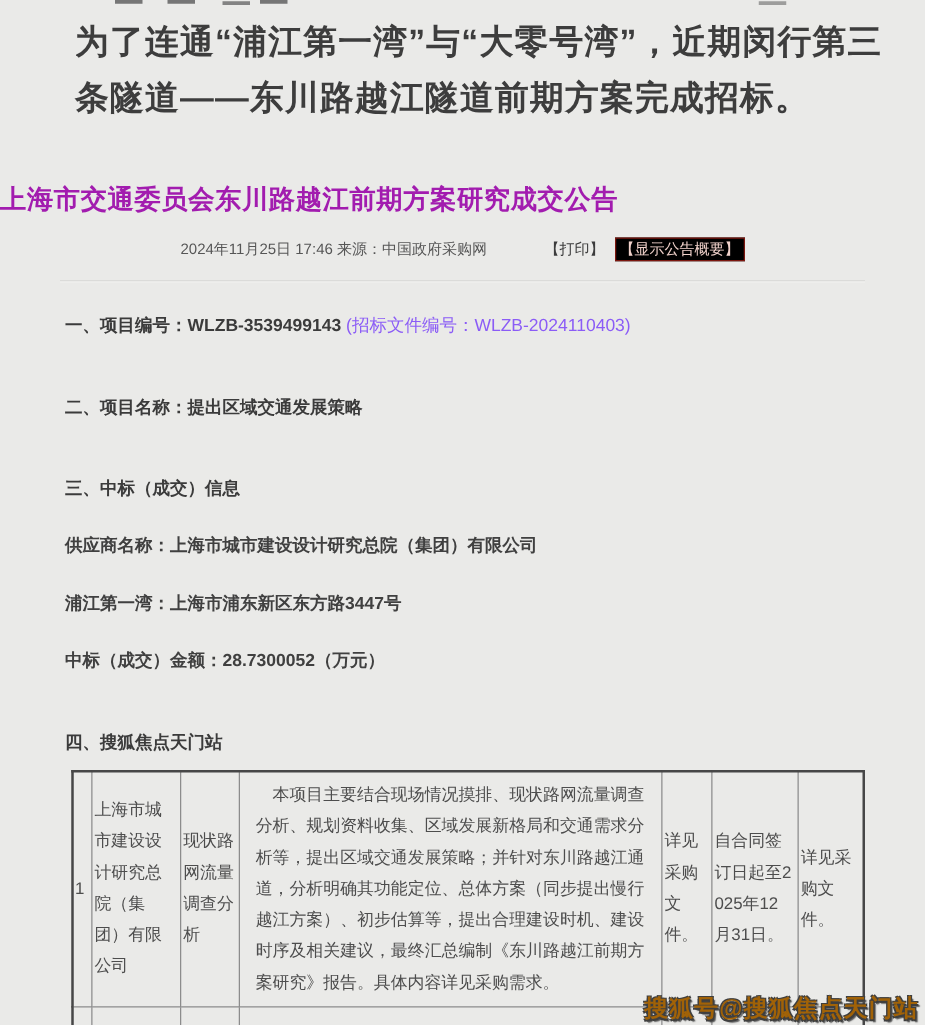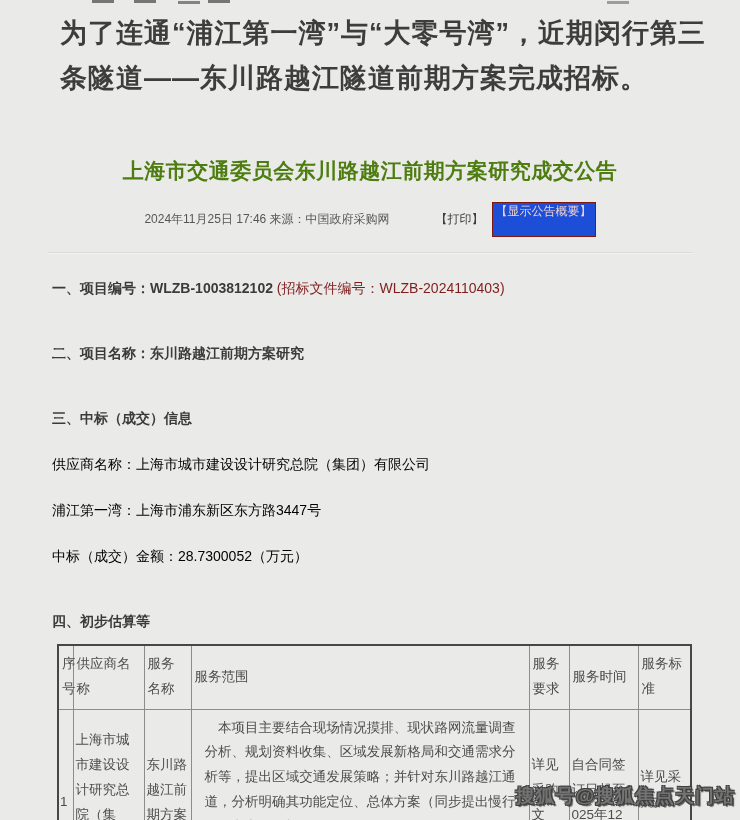--- a/index.html
+++ b/index.html
@@ -13,61 +13,61 @@
     position:absolute;top:0;left:92px;width:22px;height:3px;background:#5a5a5a;
     box-shadow:42px 0 0 #5a5a5a,86px 1px 0 #6a6a6a,116px 0 0 #5a5a5a,515px 1px 0 #8a8a8a;
     opacity:.8;
   }
   .intro{
     padding:11px 28px 0 60px;
     font-size:27px;font-weight:bold;color:#3d3d3d;
     line-height:45px;letter-spacing:1px;
   }
   .ann-title{
-    margin-top:56px;text-align:center;
-    font-size:21px;font-weight:bold;color:#4d7c0f;letter-spacing:0.5px;
+    margin-top:44px;
+    font-size:21px;font-weight:bold;color:#a21caf;letter-spacing:0.5px;
   }
   .meta{
     margin-top:17px;text-align:center;font-size:12px;color:#565656;
     display:flex;justify-content:center;align-items:center;gap:8px;
   }
   .meta .print{color:#3c3c3c;margin-left:38px;}
   .btn-summary{
-    display:inline-block;background:#1d4ed8;color:#f1d2cb;
-    border:1px solid #7d170f;padding:1px 3px 18px 3px;font-size:12px;
+    display:inline-block;background:#000000;color:#f1d2cb;
+    border:1px solid #7d170f;padding:1px 3px 2px 3px;font-size:12px;
     cursor:pointer;line-height:14px;
   }
   .divider{height:1px;background:#dbdbd9;margin:15px 48px 0 48px;box-shadow:0 1px 0 #f2f2f0;}
   .sec{margin:29px 30px 0 52px;font-size:14px;line-height:17px;}
   .sec.first{margin-top:27px;}
   .bold{font-weight:bold;color:#3b3b3b;margin-top:48px;}
-  .normal{font-weight:normal;color:#000000;}
-  .extra{font-weight:normal;color:#7f1d1d;}
+  .normal{font-weight:bold;color:#404040;}
+  .extra{font-weight:normal;color:#8b5cf6;}
   table.subject{
     margin:14px 0 0 57px;border-collapse:collapse;width:633px;
     border:2px solid #474747;table-layout:fixed;
     font-size:13.5px;color:#4d4d4d;
   }
   table.subject th,table.subject td{
     border:1px solid #8c8c8c;font-weight:normal;vertical-align:middle;
     line-height:1.85;word-break:break-all;
   }
   table.subject th{text-align:left;padding:4px 3px;}
   th.th-scope{padding-left:22px;}
   th.th-req,th.th-std{padding-left:8px;}
   th.th-time{padding-left:8px;padding-right:9px;}
   tr.head-row{height:64px;}
   tr.data-row{height:177px;}
   tr.empty-row{height:33px;}
   td.c-seq{text-align:left;padding:0 1px;}
   td.c-center{text-align:left;padding:2px 2px;}
   td.c-scope{text-align:justify;padding:6px 13px;text-indent:1em;}
   .watermark{
-    position:absolute;right:5px;bottom:11px;
-    font-size:19px;font-weight:bold;color:#737373;letter-spacing:1px;
+    position:absolute;right:5px;bottom:0px;
+    font-size:19px;font-weight:bold;color:#a16207;letter-spacing:1px;
     text-shadow:-1px -1px 0 #3f3f3f,1px -1px 0 #3f3f3f,-1px 1px 0 #3f3f3f,1px 1px 0 #3f3f3f,2px 2px 1px #555;
     white-space:nowrap;
   }
 </style>
 </head>
 <body>
 
 <div class="top-artifact"></div>
 
 <div class="intro">为了连通“浦江第一湾”与“大零号湾”，近期闵行第三条隧道——东川路越江隧道前期方案完成招标。</div>
@@ -76,60 +76,51 @@
 
 <div class="meta">
   <span>2024年11月25日 17:46 来源：中国政府采购网</span>
   <span class="print">【打印】</span>
   <span class="btn-summary">【显示公告概要】</span>
 </div>
 
 <div class="divider"></div>
 
 <div class="sec first">
-  <span class="bold">一、项目编号：</span><span class="bold">WLZB-1003812102</span>
+  <span class="bold">一、项目编号：</span><span class="bold">WLZB-3539499143</span>
   <span class="extra">(招标文件编号：WLZB-2024110403)</span>
 </div>
 
-<div class="sec bold">二、项目名称：东川路越江前期方案研究</div>
+<div class="sec bold">二、项目名称：提出区域交通发展策略</div>
 
 <div class="sec bold">三、中标（成交）信息</div>
 
 <div class="sec normal">供应商名称：上海市城市建设设计研究总院（集团）有限公司</div>
 
 <div class="sec normal">浦江第一湾：上海市浦东新区东方路3447号</div>
 
 <div class="sec normal">中标（成交）金额：28.7300052（万元）</div>
 
-<div class="sec bold">四、初步估算等</div>
+<div class="sec bold">四、搜狐焦点天门站</div>
 
 <table class="subject">
   <colgroup>
     <col style="width:15px">
       <col style="width:71px">
       <col style="width:47px">
       <col style="width:338px">
       <col style="width:40px">
       <col style="width:69px">
       <col style="width:53px">
   </colgroup>
   <tbody>
-      <tr class="head-row">
-    <th>序号</th>
-    <th>供应商名称</th>
-    <th>服务名称</th>
-    <th class="th-scope">服务范围</th>
-    <th class="th-req">服务要求</th>
-    <th class="th-time">服务时间</th>
-    <th class="th-std">服务标准</th>
-  </tr>
   <tr class="data-row">
     <td class="c-seq">1</td>
     <td class="c-center">上海市城市建设设计研究总院（集团）有限公司</td>
-    <td class="c-center">东川路越江前期方案研究</td>
+    <td class="c-center">现状路网流量调查分析</td>
     <td class="c-scope">本项目主要结合现场情况摸排、现状路网流量调查分析、规划资料收集、区域发展新格局和交通需求分析等，提出区域交通发展策略；并针对东川路越江通道，分析明确其功能定位、总体方案（同步提出慢行越江方案）、初步估算等，提出合理建设时机、建设时序及相关建议，最终汇总编制《东川路越江前期方案研究》报告。具体内容详见采购需求。</td>
     <td class="c-center">详见采购文件。</td>
     <td class="c-center">自合同签订日起至2025年12月31日。</td>
     <td class="c-center">详见采购文件。</td>
   </tr>
   <tr class="empty-row">
     <td></td>
     <td></td>
     <td></td>
     <td></td>

